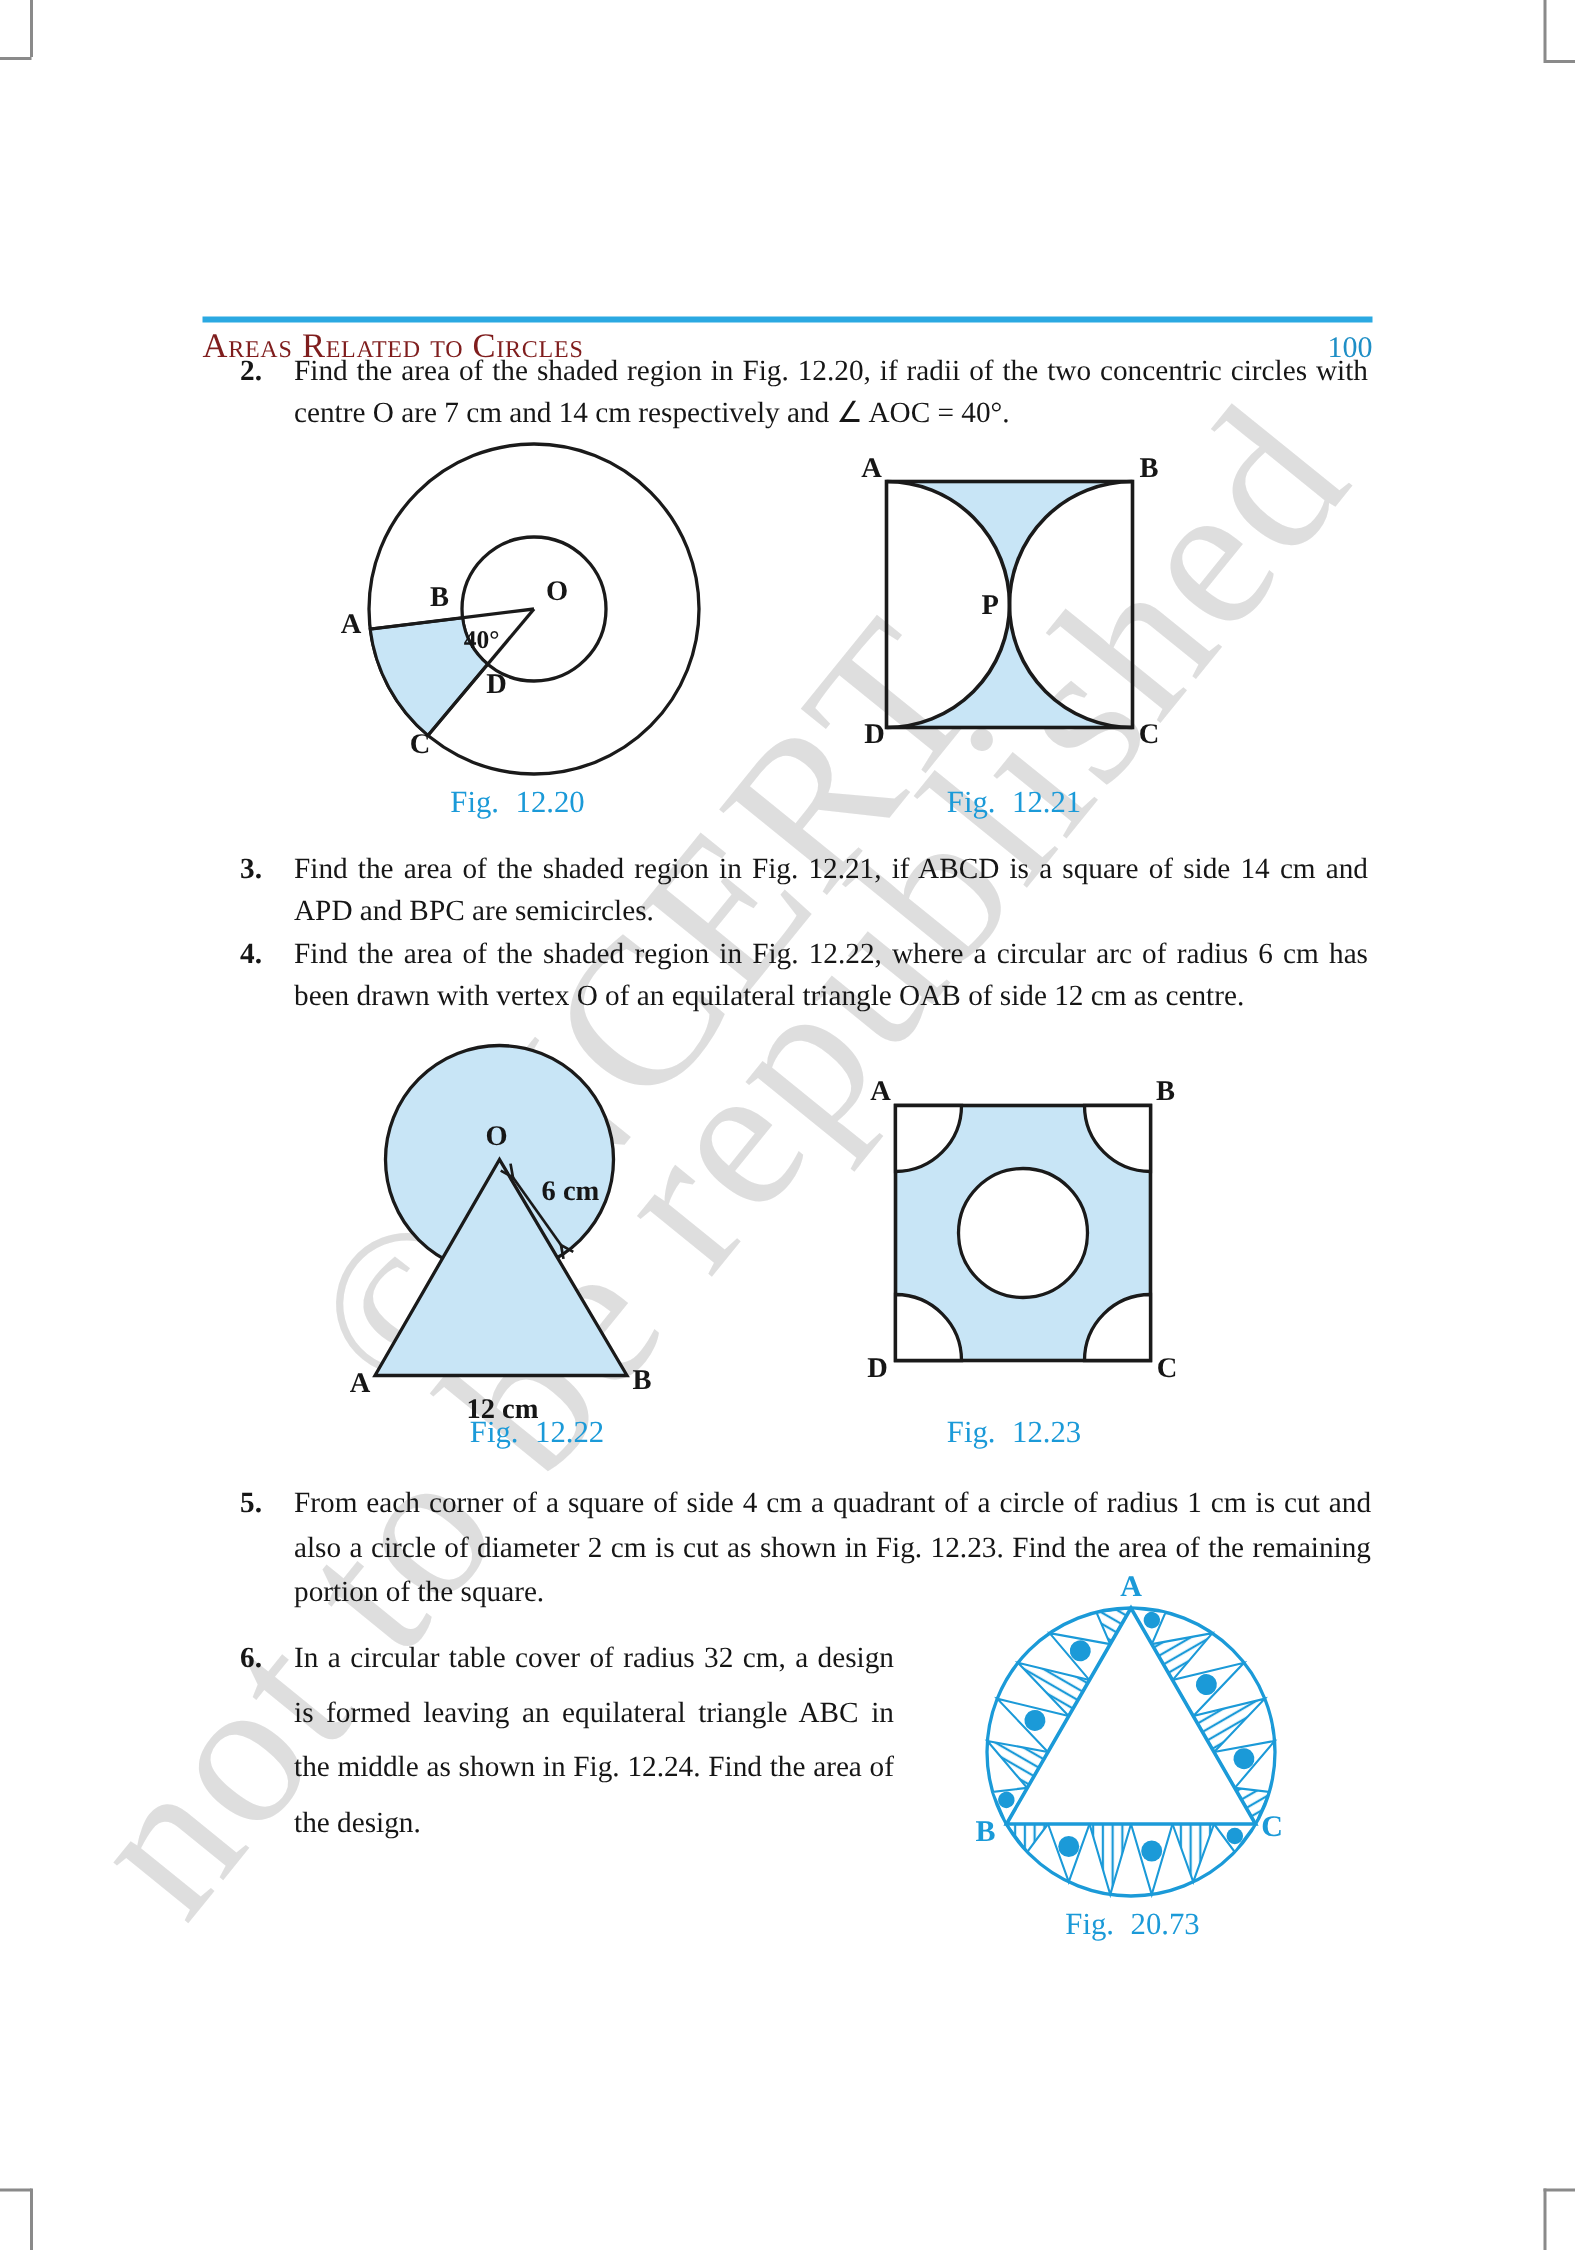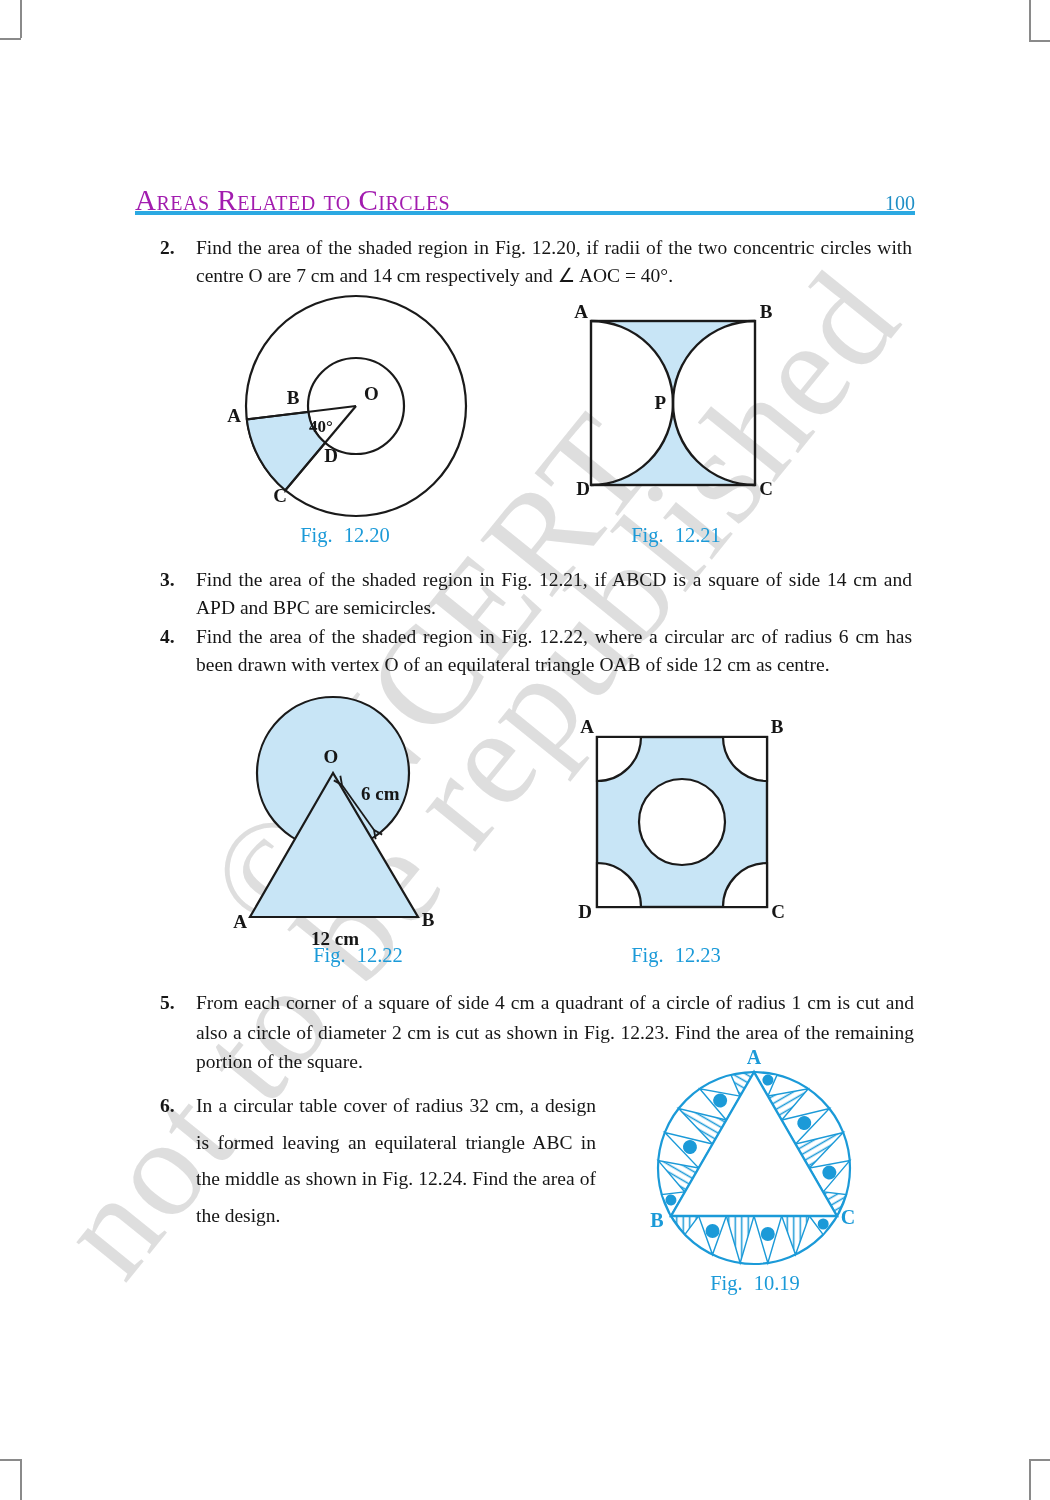--- a/index.html
+++ b/index.html
@@ -9,21 +9,21 @@
   .crop{position:absolute;background:#8a8a8a;z-index:3;}
   
   .watermark{position:absolute;z-index:1;color:#d7d7d7;white-space:nowrap;
              font-family:"Liberation Serif",serif;font-size:140px;letter-spacing:3px;
              transform-origin:left bottom;opacity:.8;user-select:none;}
   #wm1{left:300px;top:800px;transform:rotate(-51deg);}
   #wm2{left:150px;top:1145px;transform:rotate(-51deg);}
   
   .header-row{position:absolute;left:135px;top:184px;width:780px;z-index:2;
               display:flex;justify-content:space-between;align-items:baseline;}
-  .header-title{font-variant:small-caps;color:#a21caf;font-size:29px;letter-spacing:.5px;}
+  .header-title{font-variant:small-caps;color:#7f1d1d;font-size:23px;letter-spacing:.5px;margin-top:34px;}
   .page-num{color:#1f8fc6;font-size:20px;}
   .rule{position:absolute;left:135px;top:211px;width:780px;height:4px;background:#2ba9e2;z-index:2;}
   
   .q{position:absolute;z-index:2;font-size:19.5px;line-height:28px;}
   .qnum{position:absolute;left:-36px;top:0;font-weight:bold;}
   .qtext{text-align:justify;}
   #q2{left:196px;top:234px;width:716px;}
   #q3{left:196px;top:566px;width:716px;}
   #q4{left:196px;top:623px;width:716px;}
   #q5{left:196px;top:988px;width:718px;line-height:29.5px;}
@@ -203,17 +203,17 @@
       <circle cx="84.5" cy="189" r="7" fill="#1b9ad8"></circle>
       <circle cx="139.8" cy="192" r="7" fill="#1b9ad8"></circle>
       <circle cx="195.2" cy="182" r="5.5" fill="#1b9ad8"></circle>
     </g>
     <polygon points="126,30 43,174 209,174" fill="#ffffff" stroke="#1b9ad8" stroke-width="2.4"></polygon>
     <text x="126" y="22" text-anchor="middle" class="blue">A</text>
     <text x="29" y="185" text-anchor="middle" class="blue">B</text>
     <text x="220" y="182" text-anchor="middle" class="blue">C</text>
   </svg>
   <div class="caption" id="cap1224">
-    <span class="fig-label">Fig.</span><span class="fig-num">10.19</span>
+    <span class="fig-label">Fig.</span><span class="fig-num">20.73</span>
   </div>
 
 
 </div>
 
 </body></html>

